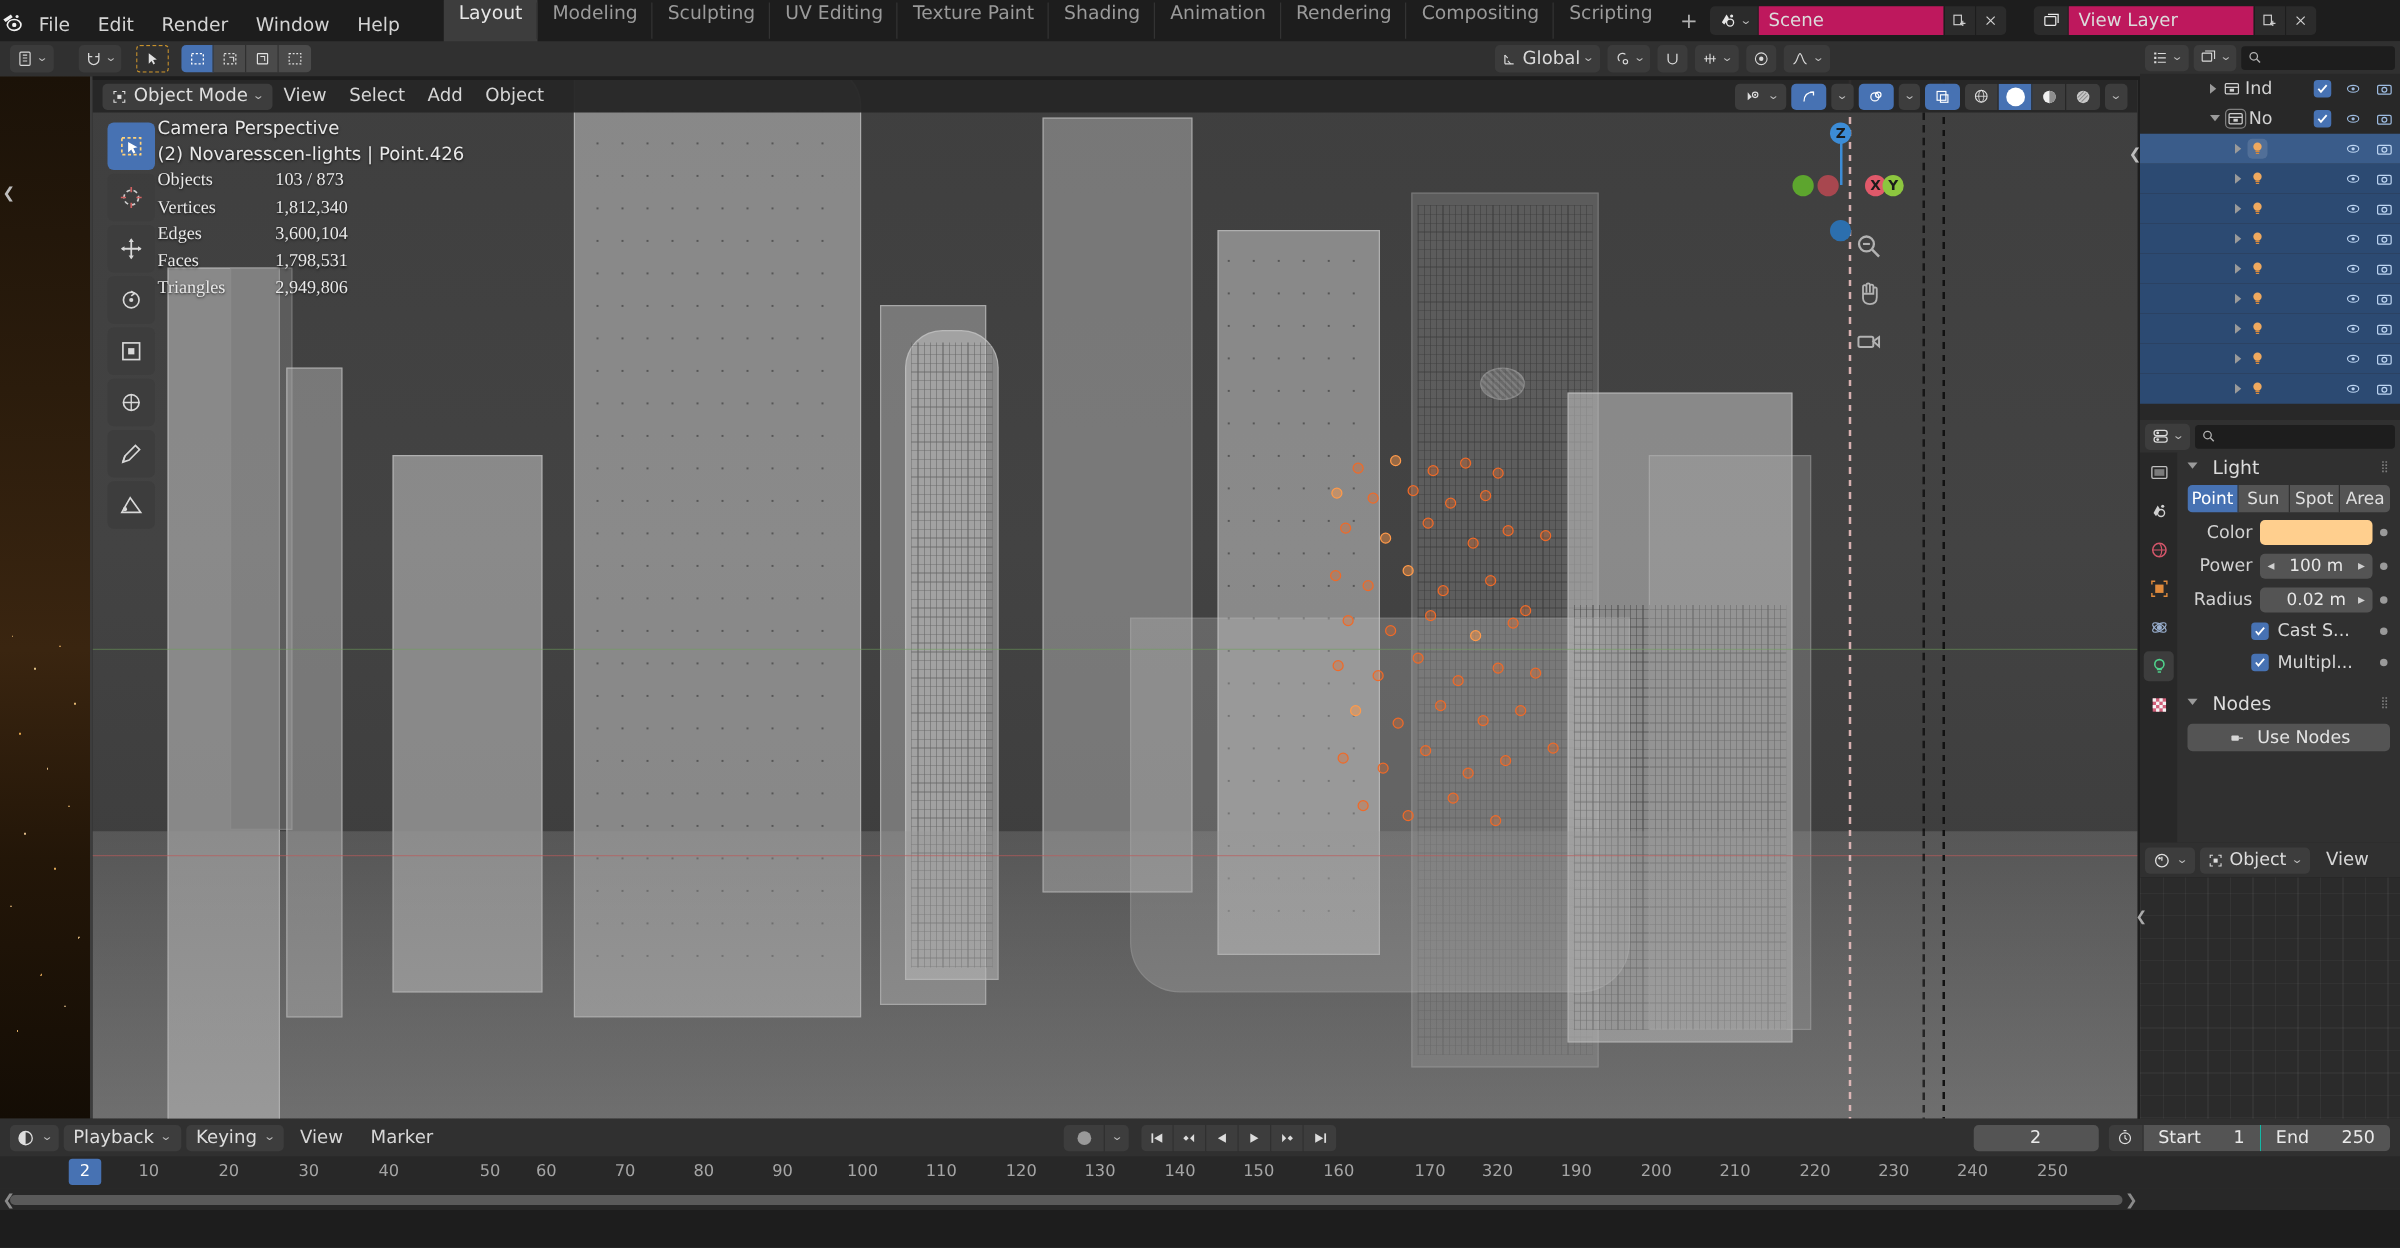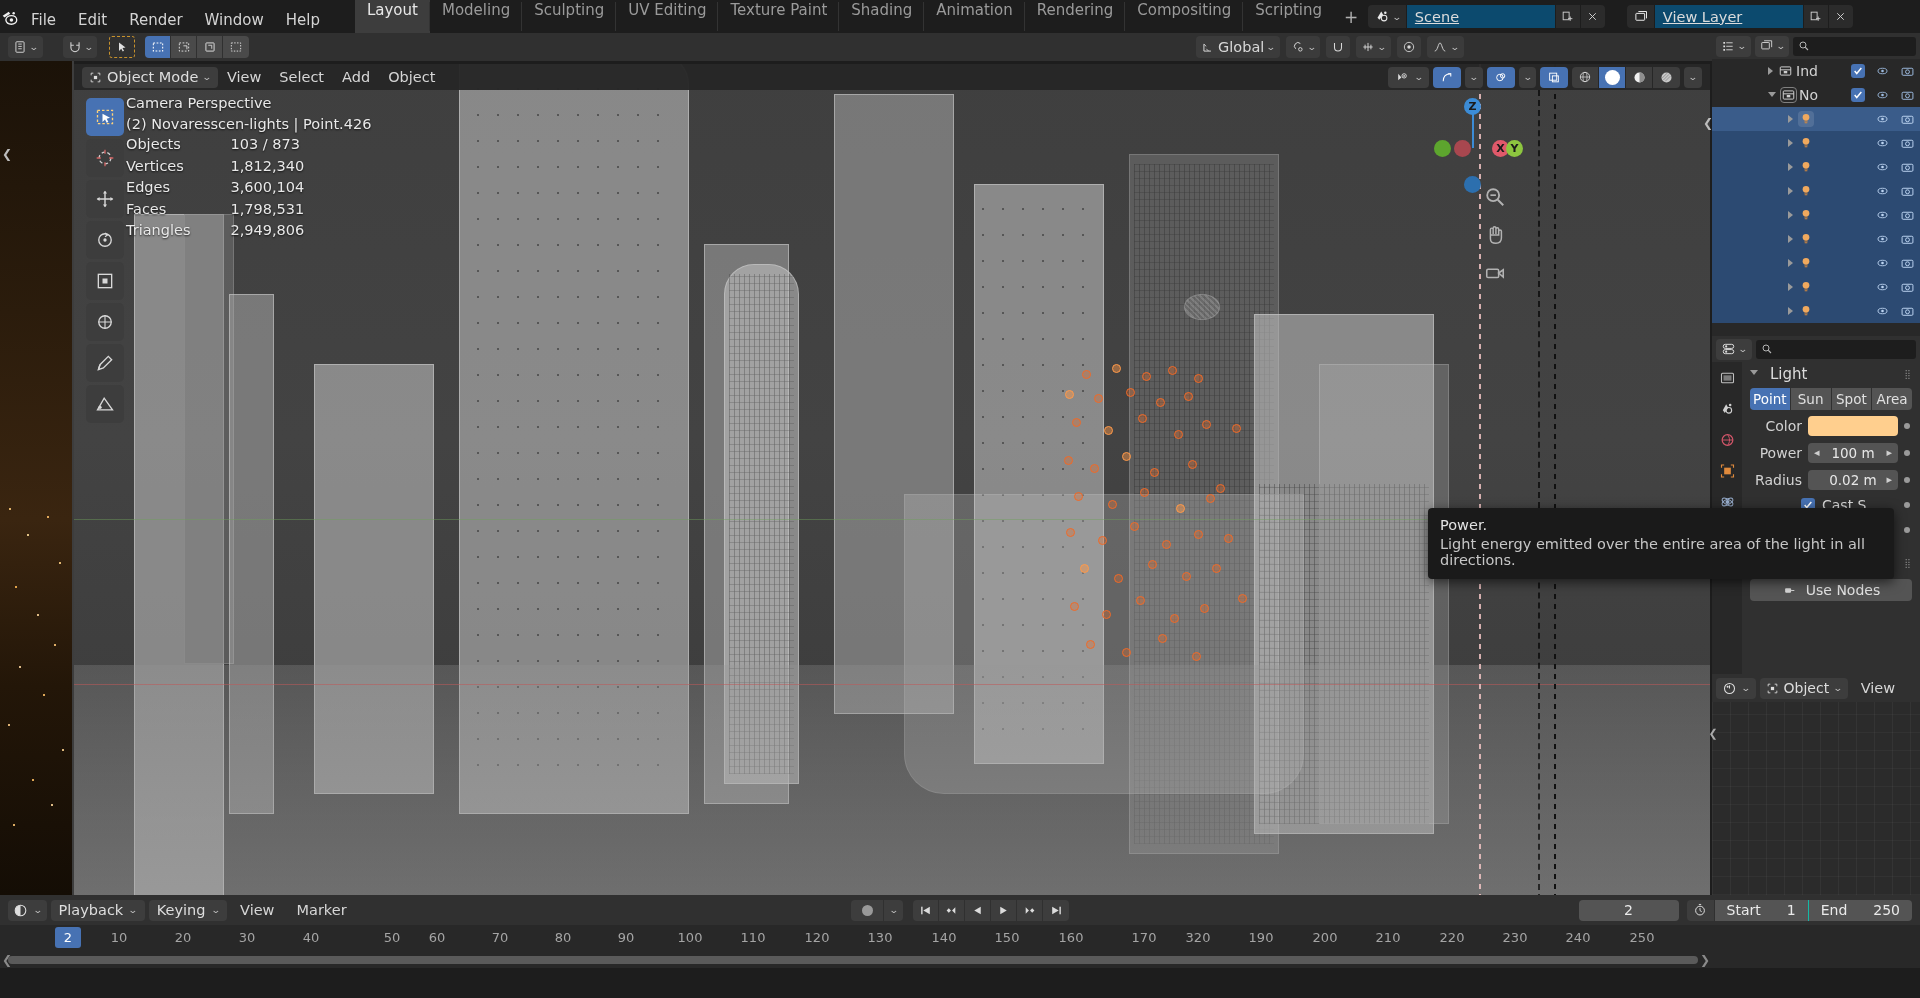--- a/index.html
+++ b/index.html
@@ -35,22 +35,22 @@
   }
   .wstab.active { background:#3d3d3d; color:#e8e8e8; }
   .wstab-plus { padding: 4px 10px; color:#b0b0b0; font-size:17px; }
   .topbar-right { margin-left:auto; display:flex; align-items:center; height:33px; padding-right:6px; gap:0; }
   .scene-block, .vl-block { display:flex; align-items:center; height:23px; }
   .id-icon-btn {
     height:23px; background:#2b2b2b; border-radius:4px 0 0 4px; display:flex;
     align-items:center; padding:0 5px 0 7px; gap:3px; border-right:1px solid #1d1d1d;
   }
   .id-name {
-    height:23px; background:#0c4a6e; min-width:148px; display:flex; align-items:center;
-    padding:0 8px; font-size:14.5px; color:#dcdcdc;text-decoration:underline;
+    height:23px; background:#be185d; min-width:148px; display:flex; align-items:center;
+    padding:0 8px; font-size:14.5px; color:#dcdcdc;
   }
   .id-btn-sq {
     height:23px; width:25px; background:#2b2b2b; display:flex; align-items:center;
     justify-content:center; border-left:1px solid #1d1d1d;
   }
   .id-btn-sq.last { border-radius:0 4px 4px 0; }
   .chev { font-size:9px; color:#c0c0c0; transform: scaleX(1.35); }
 
   
   .toolheader {
@@ -169,21 +169,21 @@
     border:1.6px solid #f06a28; background:rgba(240,110,40,.3);
   }
   .lp.sel { border-color:#ff9a4a; background:rgba(255,154,74,.45); }
 
   
   .vp-stats {
     position:absolute; left:52px; top:30px; font-size:14.5px; color:#e9e9e9; z-index:15;
     text-shadow: 0 1px 2px rgba(0,0,0,.75); line-height:18.5px;
   }
   .vp-stats .hdr { margin-bottom:2px; }
-  .vp-stats table { border-collapse:collapse; margin-top:0; }
+  .vp-stats table { border-collapse:collapse; margin-top:0;font-family:Liberation Serif, serif; }
   .vp-stats td { padding:0 0 3px 0; font-size:14.5px; }
   .vp-stats td.k { padding-right:40px; }
 
   
   .vp-toolbar {
     position:absolute; left:12px; top:34px; width:38px; z-index:16;
     display:flex; flex-direction:column; gap:3px;
   }
   .tool-btn {
     width:38px; height:38px; background:rgba(60,60,60,.88); border-radius:5px;
@@ -843,24 +843,20 @@
       <div class="nav-btn">
         <svg width="22" height="22" viewBox="0 0 24 24">
             <rect x="3" y="8" width="13" height="9" rx="1.5" fill="none" stroke="#d8d8d8" stroke-width="1.7"></rect>
             <path d="M16 12 L21 8.5v8z" fill="none" stroke="#d8d8d8" stroke-width="1.7"></path>
           </svg>
       </div>
     </div>
   </div>
   <div class="vp-right-arrow">❮</div>
 
-  <div class="tooltip">
-    <div class="tt-title">Power.</div>
-    <div class="tt-body">Light energy emitted over the entire area of the light in all directions.</div>
-  </div>
 
   <div class="outliner">
     <div class="ol-header">
       <div style="display:flex;align-items:center;background:#3d3d3d;border-radius:4px;height:21px;padding:0 5px;gap:3px;">
         <svg width="14" height="14" viewBox="0 0 24 24">
             <path d="M4 5h3v3H4zM4 11h3v3H4zM4 17h3v3H4z" fill="#dcdcdc"></path>
             <path d="M9 6.5h11M9 12.5h11M9 18.5h11" stroke="#dcdcdc" stroke-width="1.5"></path>
           </svg>
         <span class="chev">⌄</span>
       </div>

